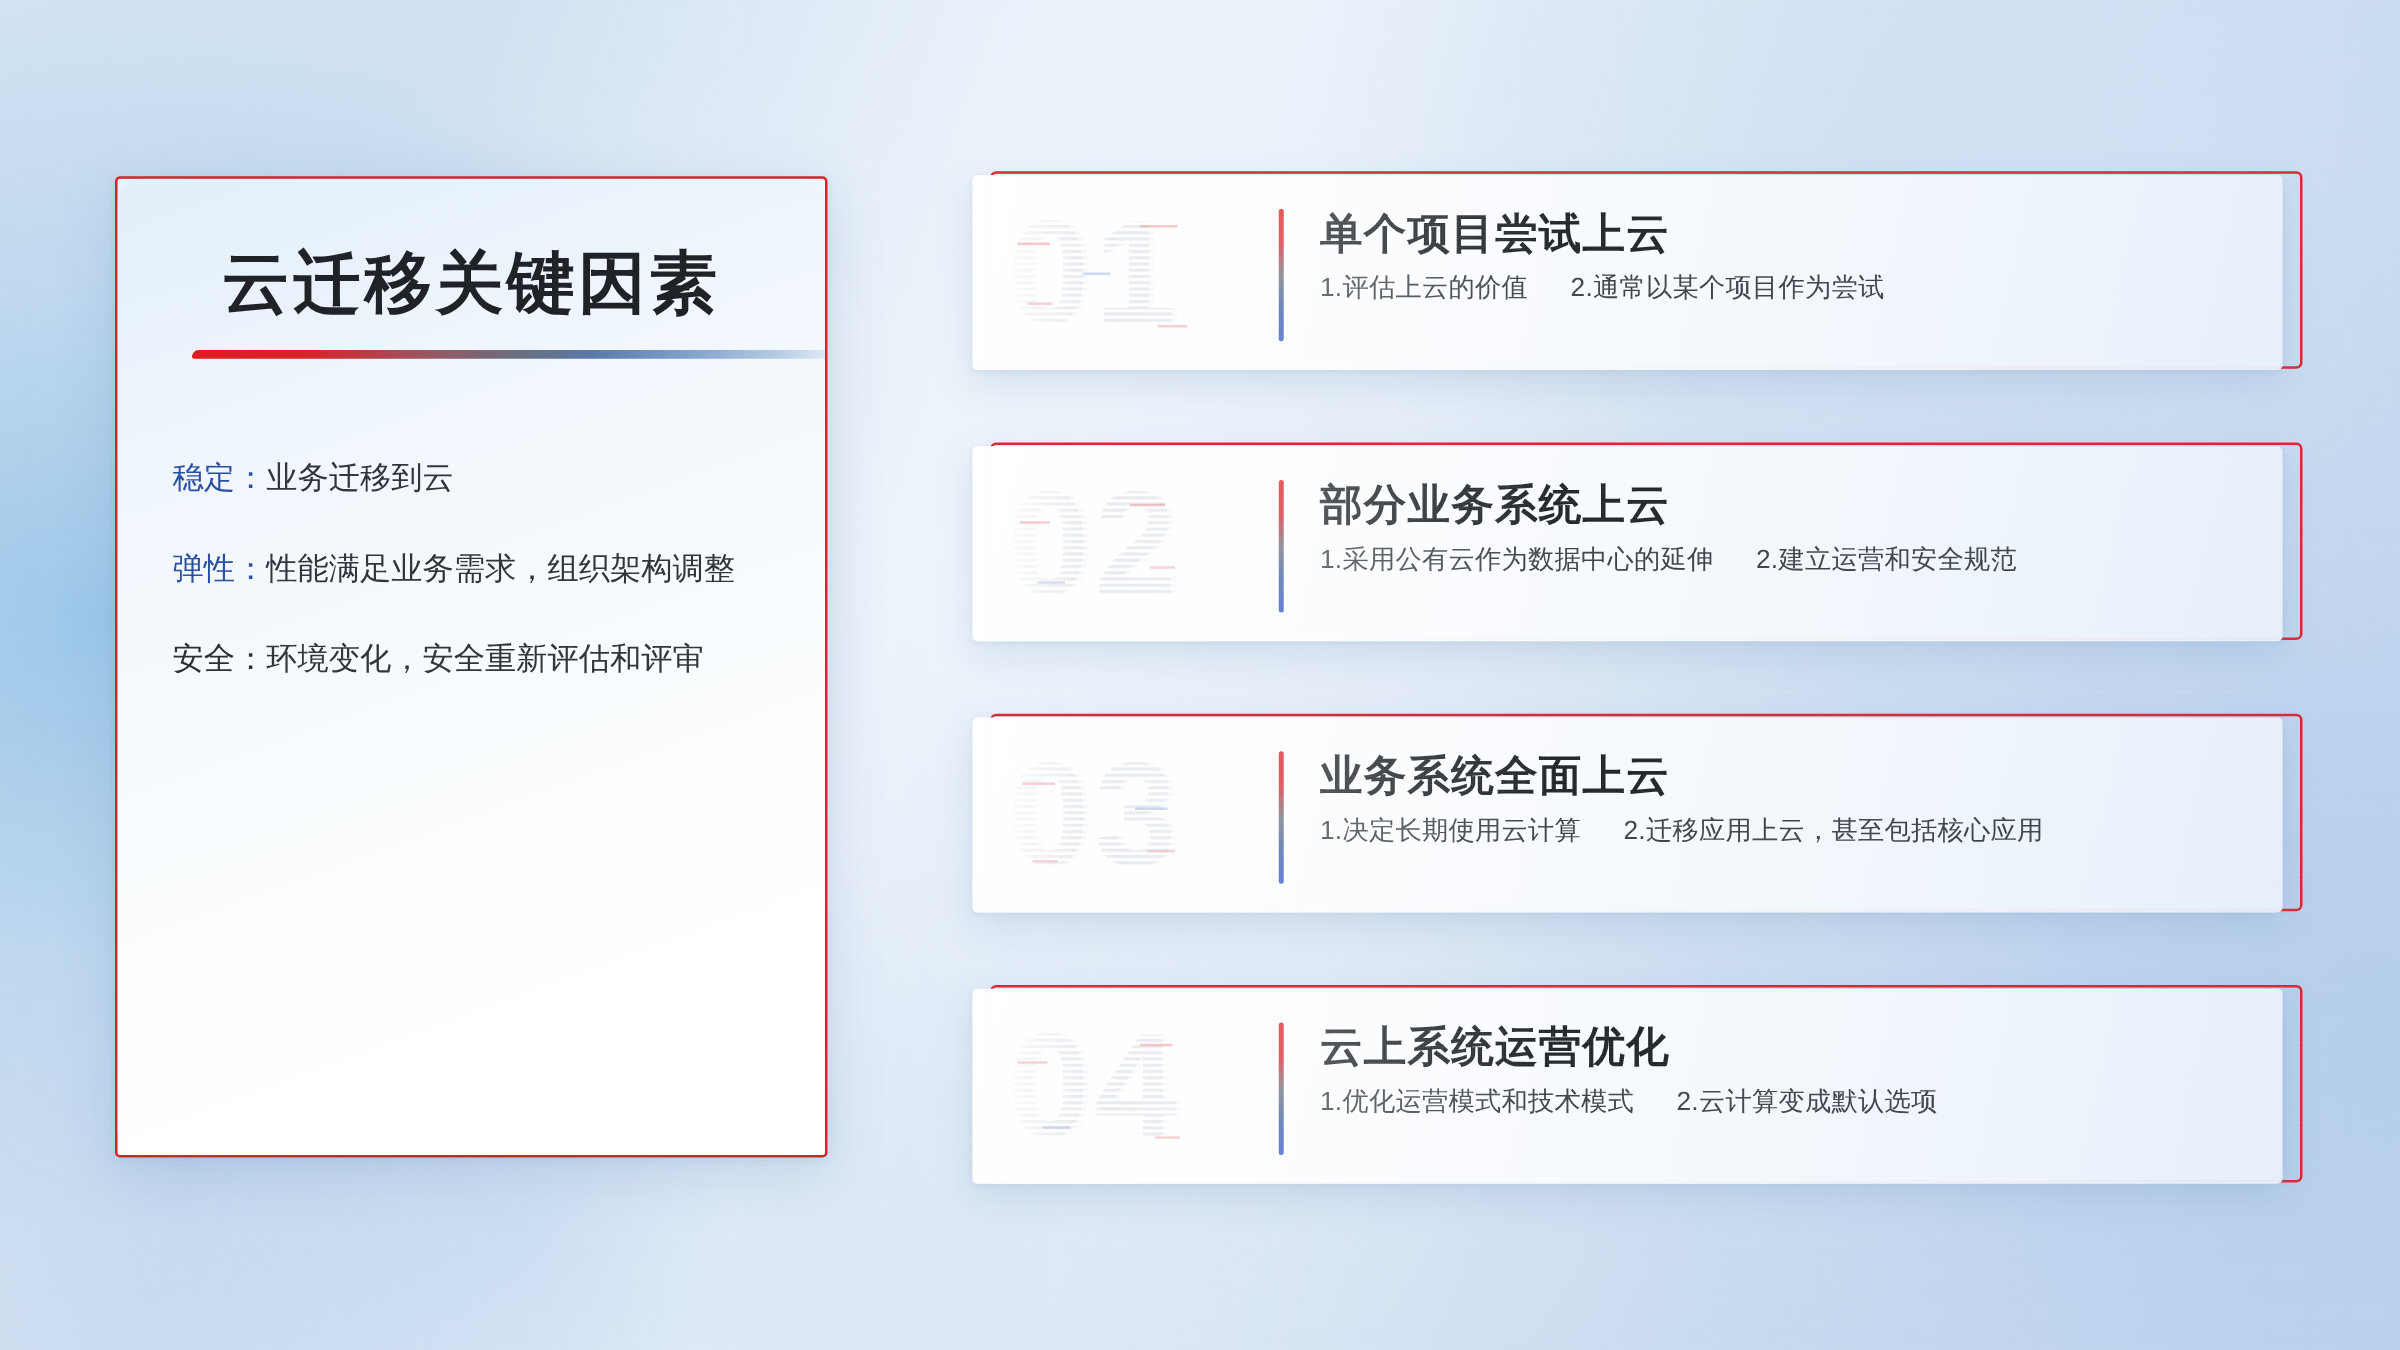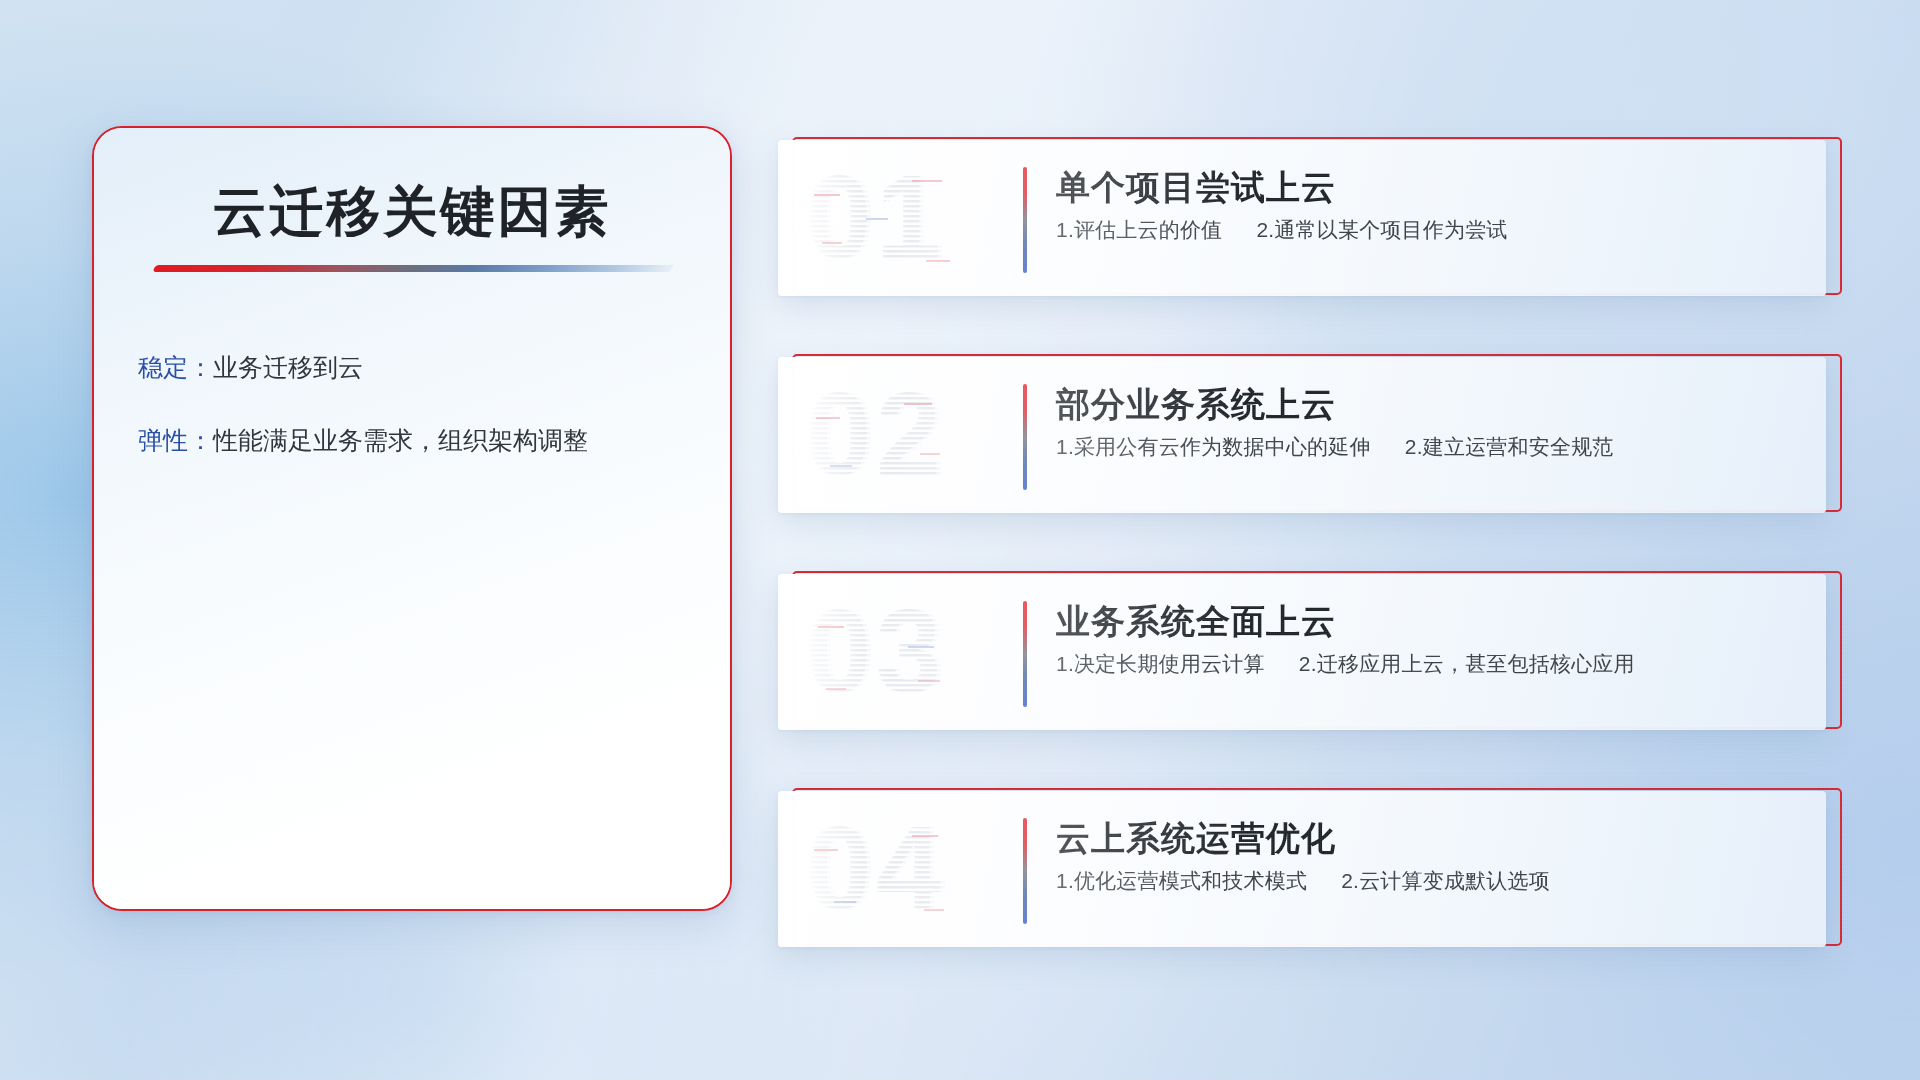--- a/index.html
+++ b/index.html
@@ -42,23 +42,23 @@
     position:absolute; inset:0;
     background-image:
       repeating-linear-gradient(0deg, rgba(255,255,255,.035) 0 1px, rgba(0,0,0,0) 1px 2px),
       repeating-linear-gradient(90deg, rgba(255,255,255,.03) 0 1px, rgba(0,0,0,0) 1px 2px);
     pointer-events:none;
   }
 
   
   .left-panel {
     position:absolute;
-    left:92px; top:126px;
-    width:640px; height:785px;
-    border-radius:30px;
+    left:92px; top:141px;
+    width:570px; height:785px;
+    border-radius:4px;
     border:2px solid #d9212c;
     background:linear-gradient(168deg,
         rgba(236,243,250,.97) 0%,
         rgba(243,248,252,.97) 22%,
         rgba(250,252,254,.98) 48%,
         rgba(253,254,255,.99) 72%,
         rgba(255,255,255,1) 100%);
     box-shadow:0 14px 44px rgba(100,135,180,.22), 0 2px 8px rgba(110,145,185,.14);
     overflow:hidden;
     z-index:3;
@@ -227,20 +227,24 @@
       <div class="factor-row">
         <span class="factor-label blue">稳定：</span>
         <span class="factor-text">业务迁移到云</span>
       </div>
 
       <div class="factor-row">
         <span class="factor-label blue">弹性：</span>
         <span class="factor-text">性能满足业务需求，组织架构调整</span>
       </div>
 
+      <div class="factor-row">
+        <span class="factor-label dark">安全：</span>
+        <span class="factor-text">环境变化，安全重新评估和评审</span>
+      </div>
 
 
 
     </div>
   </div>
 
   <div class="cards">
 
     <div class="step-card">
       <div class="card-frame"></div>

